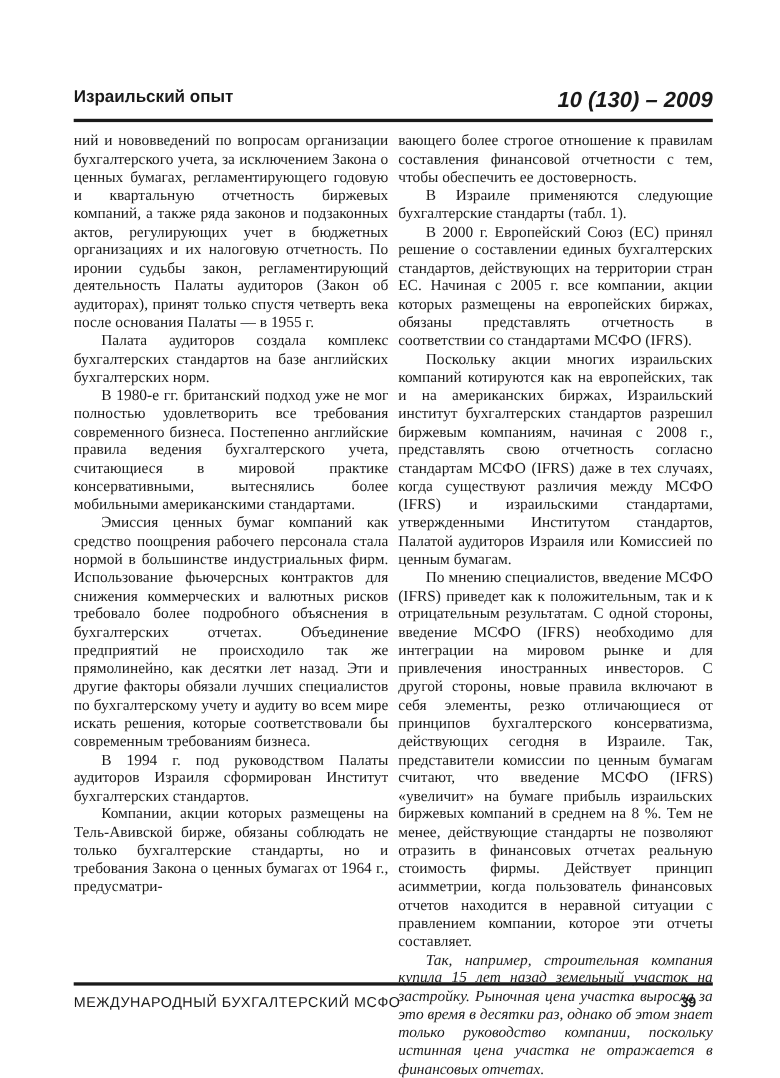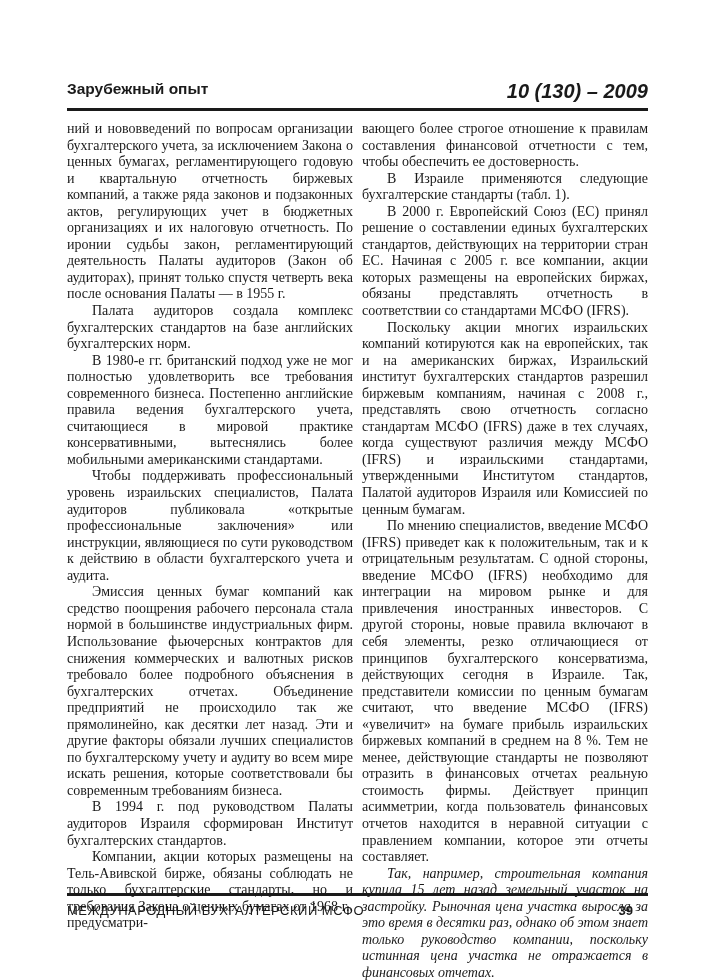--- a/index.html
+++ b/index.html
@@ -17,33 +17,32 @@
   .col p.noindent { text-indent: 0; }
   .col p.italic { font-style: italic; }
   .footer { position: absolute; left: 67px; top: 903px; width: 581px; height: 20px; }
   .footer .journal { position: absolute; left: 0; top: 0; font-family: "Liberation Sans", sans-serif; font-size: 13px; letter-spacing: 0.5px; }
   .footer .page-num { position: absolute; right: 15px; top: 0; font-family: "Liberation Sans", sans-serif; font-weight: bold; font-size: 13px; }
 </style>
 </head>
 <body>
 
 <div class="header">
-  <span class="title">Зарубежный опыт</span>
+  <span class="title">Израильский опыт</span>
   <span class="issue">10 (130) – 2009</span>
 </div>
 <div class="rule top"></div>
 
 <div class="col left">
   <p class="noindent">ний и нововведений по вопросам организации бухгалтерского учета, за исключением Закона о ценных бумагах, регламентирующего годовую и квартальную отчетность биржевых компаний, а также ряда законов и подзаконных актов, регулирующих учет в бюджетных организациях и их налоговую отчетность. По иронии судьбы закон, регламентирующий деятельность Палаты аудиторов (Закон об аудиторах), принят только спустя четверть века после основания Палаты — в 1955 г.</p>
   <p>Палата аудиторов создала комплекс бухгалтерских стандартов на базе английских бухгалтерских норм.</p>
   <p>В 1980-е гг. британский подход уже не мог полностью удовлетворить все требования современного бизнеса. Постепенно английские правила ведения бухгалтерского учета, считающиеся в мировой практике консервативными, вытеснялись более мобильными американскими стандартами.</p>
-  <p>Чтобы поддерживать профессиональный уровень израильских специалистов, Палата аудиторов публиковала «открытые профессиональные заключения» или инструкции, являющиеся по сути руководством к действию в области бухгалтерского учета и аудита.</p>
   <p>Эмиссия ценных бумаг компаний как средство поощрения рабочего персонала стала нормой в большинстве индустриальных фирм. Использование фьючерсных контрактов для снижения коммерческих и валютных рисков требовало более подробного объяснения в бухгалтерских отчетах. Объединение предприятий не происходило так же прямолинейно, как десятки лет назад. Эти и другие факторы обязали лучших специалистов по бухгалтерскому учету и аудиту во всем мире искать решения, которые соответствовали бы современным требованиям бизнеса.</p>
   <p>В 1994 г. под руководством Палаты аудиторов Израиля сформирован Институт бухгалтерских стандартов.</p>
-  <p>Компании, акции которых размещены на Тель-Авивской бирже, обязаны соблюдать не только бухгалтерские стандарты, но и требования Закона о ценных бумагах от 1968 г., предусматри-</p>
+  <p>Компании, акции которых размещены на Тель-Авивской бирже, обязаны соблюдать не только бухгалтерские стандарты, но и требования Закона о ценных бумагах от 1964 г., предусматри-</p>
 </div>
 
 <div class="col right">
   <p class="noindent">вающего более строгое отношение к правилам составления финансовой отчетности с тем, чтобы обеспечить ее достоверность.</p>
   <p>В Израиле применяются следующие бухгалтерские стандарты (табл. 1).</p>
   <p>В 2000 г. Европейский Союз (ЕС) принял решение о составлении единых бухгалтерских стандартов, действующих на территории стран ЕС. Начиная с 2005 г. все компании, акции которых размещены на европейских биржах, обязаны представлять отчетность в соответствии со стандартами МСФО (IFRS).</p>
   <p>Поскольку акции многих израильских компаний котируются как на европейских, так и на американских биржах, Израильский институт бухгалтерских стандартов разрешил биржевым компаниям, начиная с 2008 г., представлять свою отчетность согласно стандартам МСФО (IFRS) даже в тех случаях, когда существуют различия между МСФО (IFRS) и израильскими стандартами, утвержденными Институтом стандартов, Палатой аудиторов Израиля или Комиссией по ценным бумагам.</p>
   <p>По мнению специалистов, введение МСФО (IFRS) приведет как к положительным, так и к отрицательным результатам. С одной стороны, введение МСФО (IFRS) необходимо для интеграции на мировом рынке и для привлечения иностранных инвесторов. С другой стороны, новые правила включают в себя элементы, резко отличающиеся от принципов бухгалтерского консерватизма, действующих сегодня в Израиле. Так, представители комиссии по ценным бумагам считают, что введение МСФО (IFRS) «увеличит» на бумаге прибыль израильских биржевых компаний в среднем на 8 %. Тем не менее, действующие стандарты не позволяют отразить в финансовых отчетах реальную стоимость фирмы. Действует принцип асимметрии, когда пользователь финансовых отчетов находится в неравной ситуации с правлением компании, которое эти отчеты составляет.</p>
   <p class="italic">Так, например, строительная компания купила 15 лет назад земельный участок на застройку. Рыночная цена участка выросла за это время в десятки раз, однако об этом знает только руководство компании, поскольку истинная цена участка не отражается в финансовых отчетах.</p>
   <p>Введение МСФО (IFRS) предназначено уравнять позиции менеджмента и согласно в</p>

